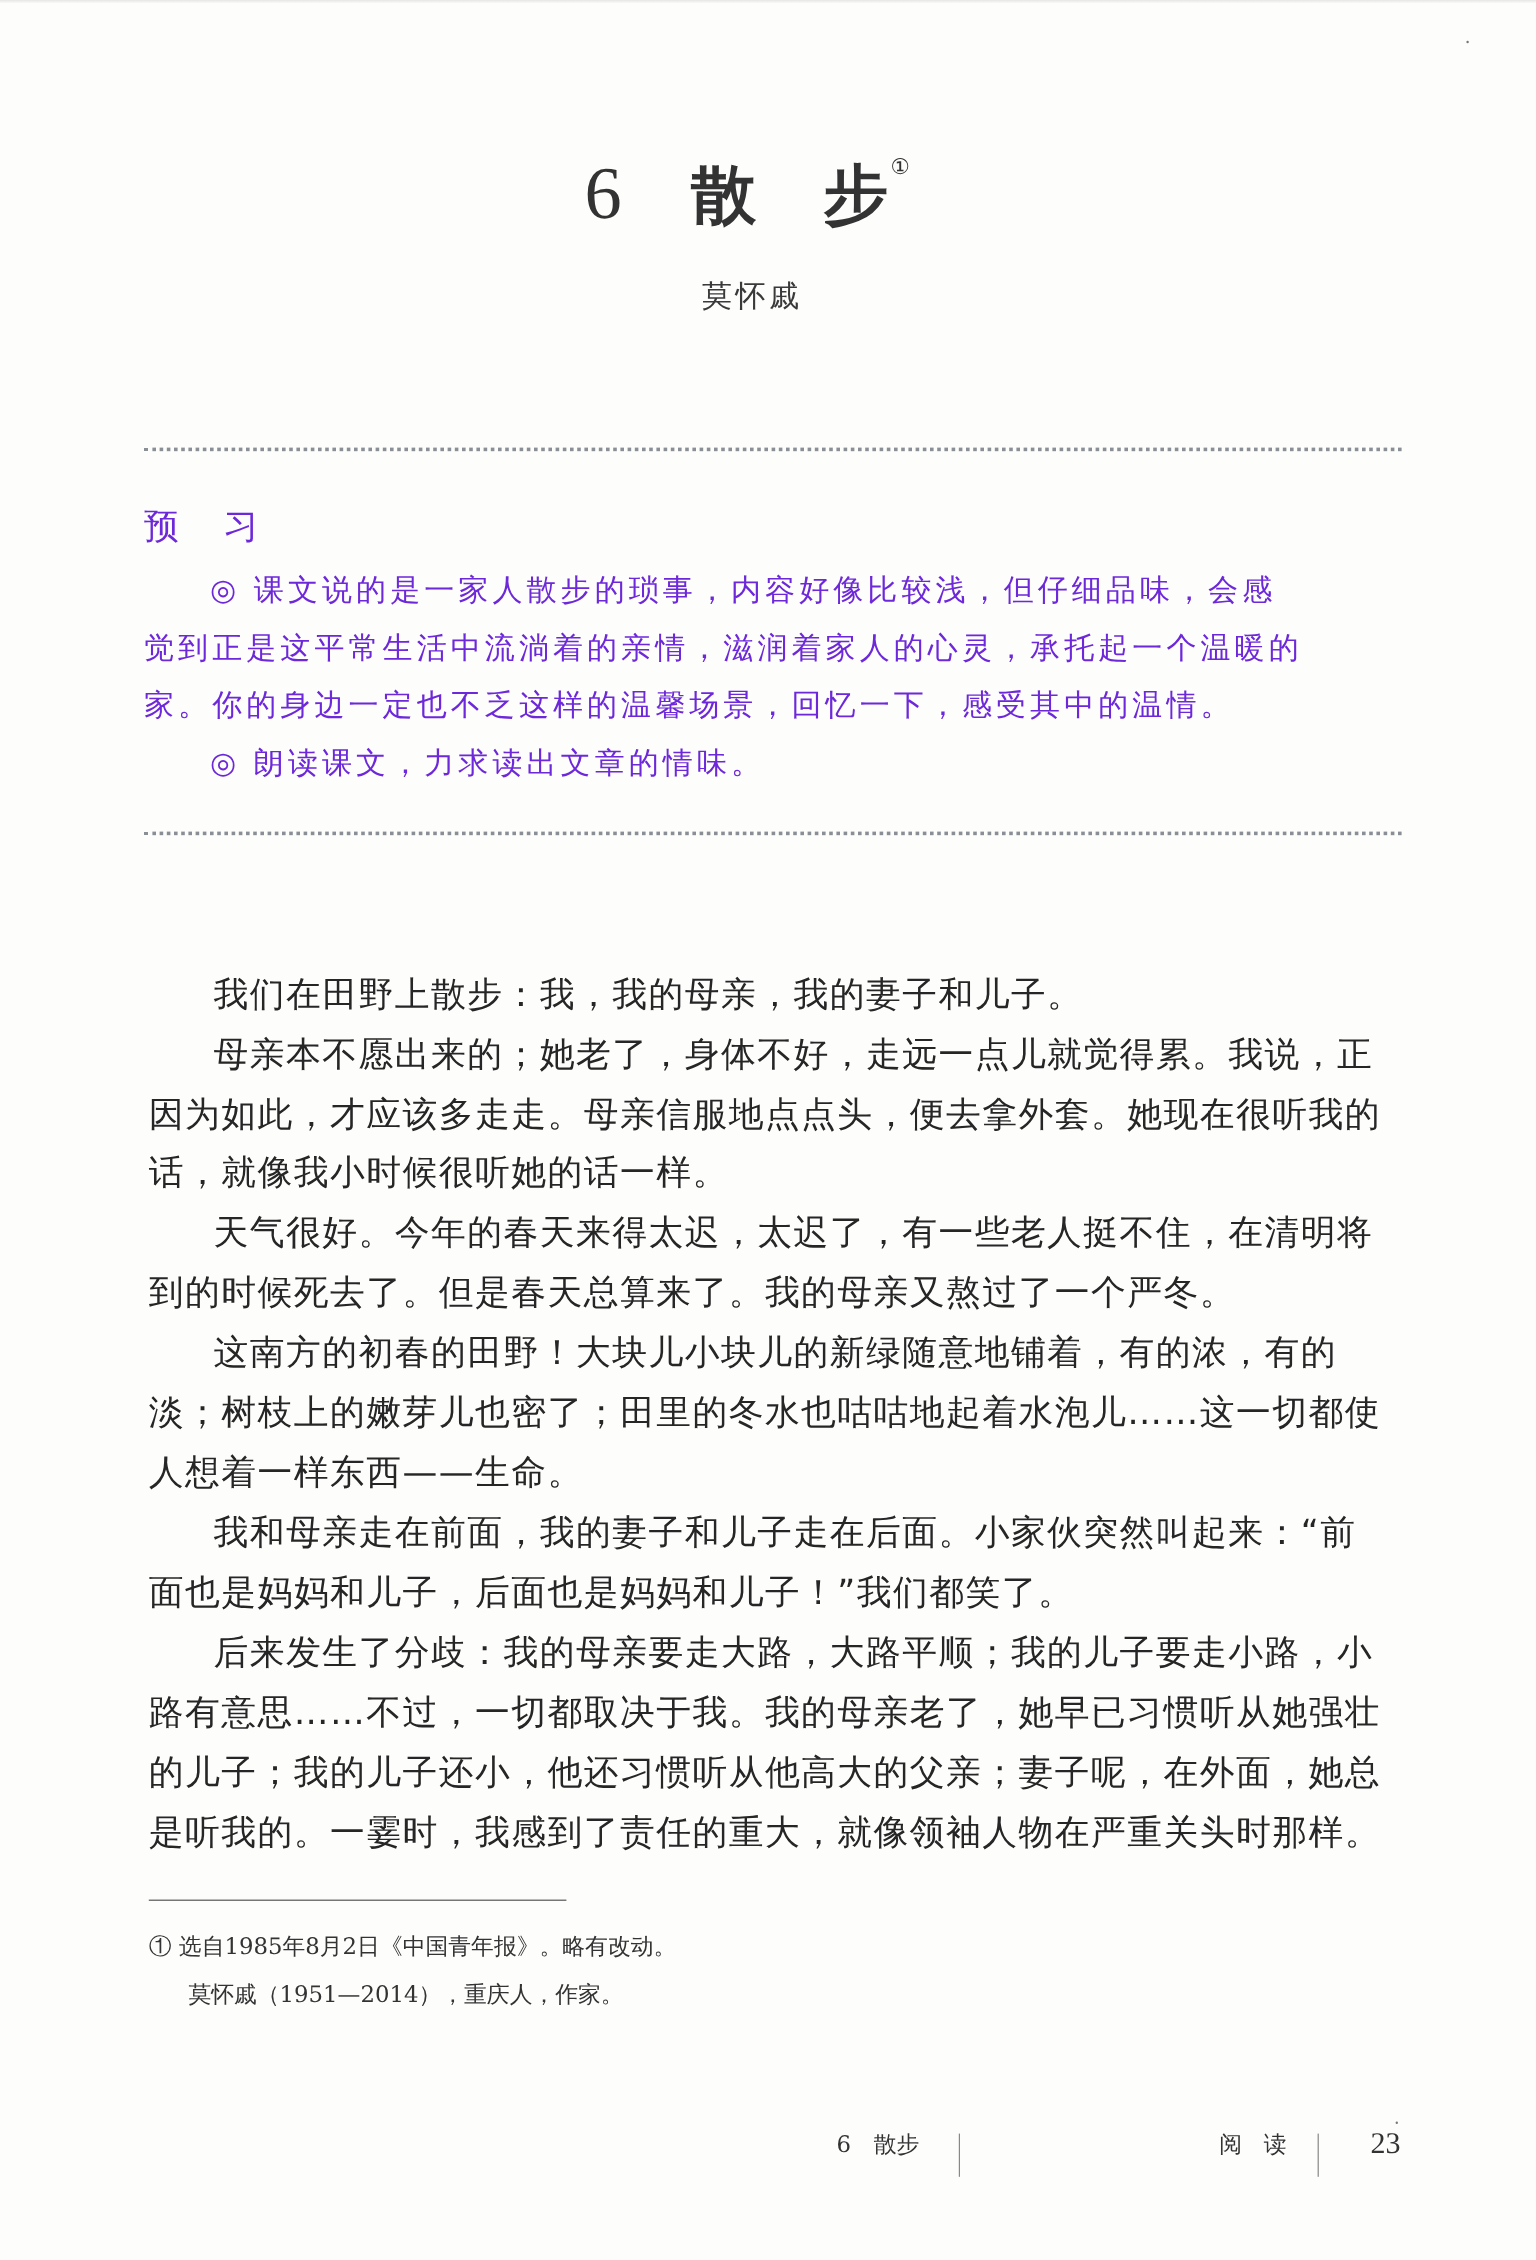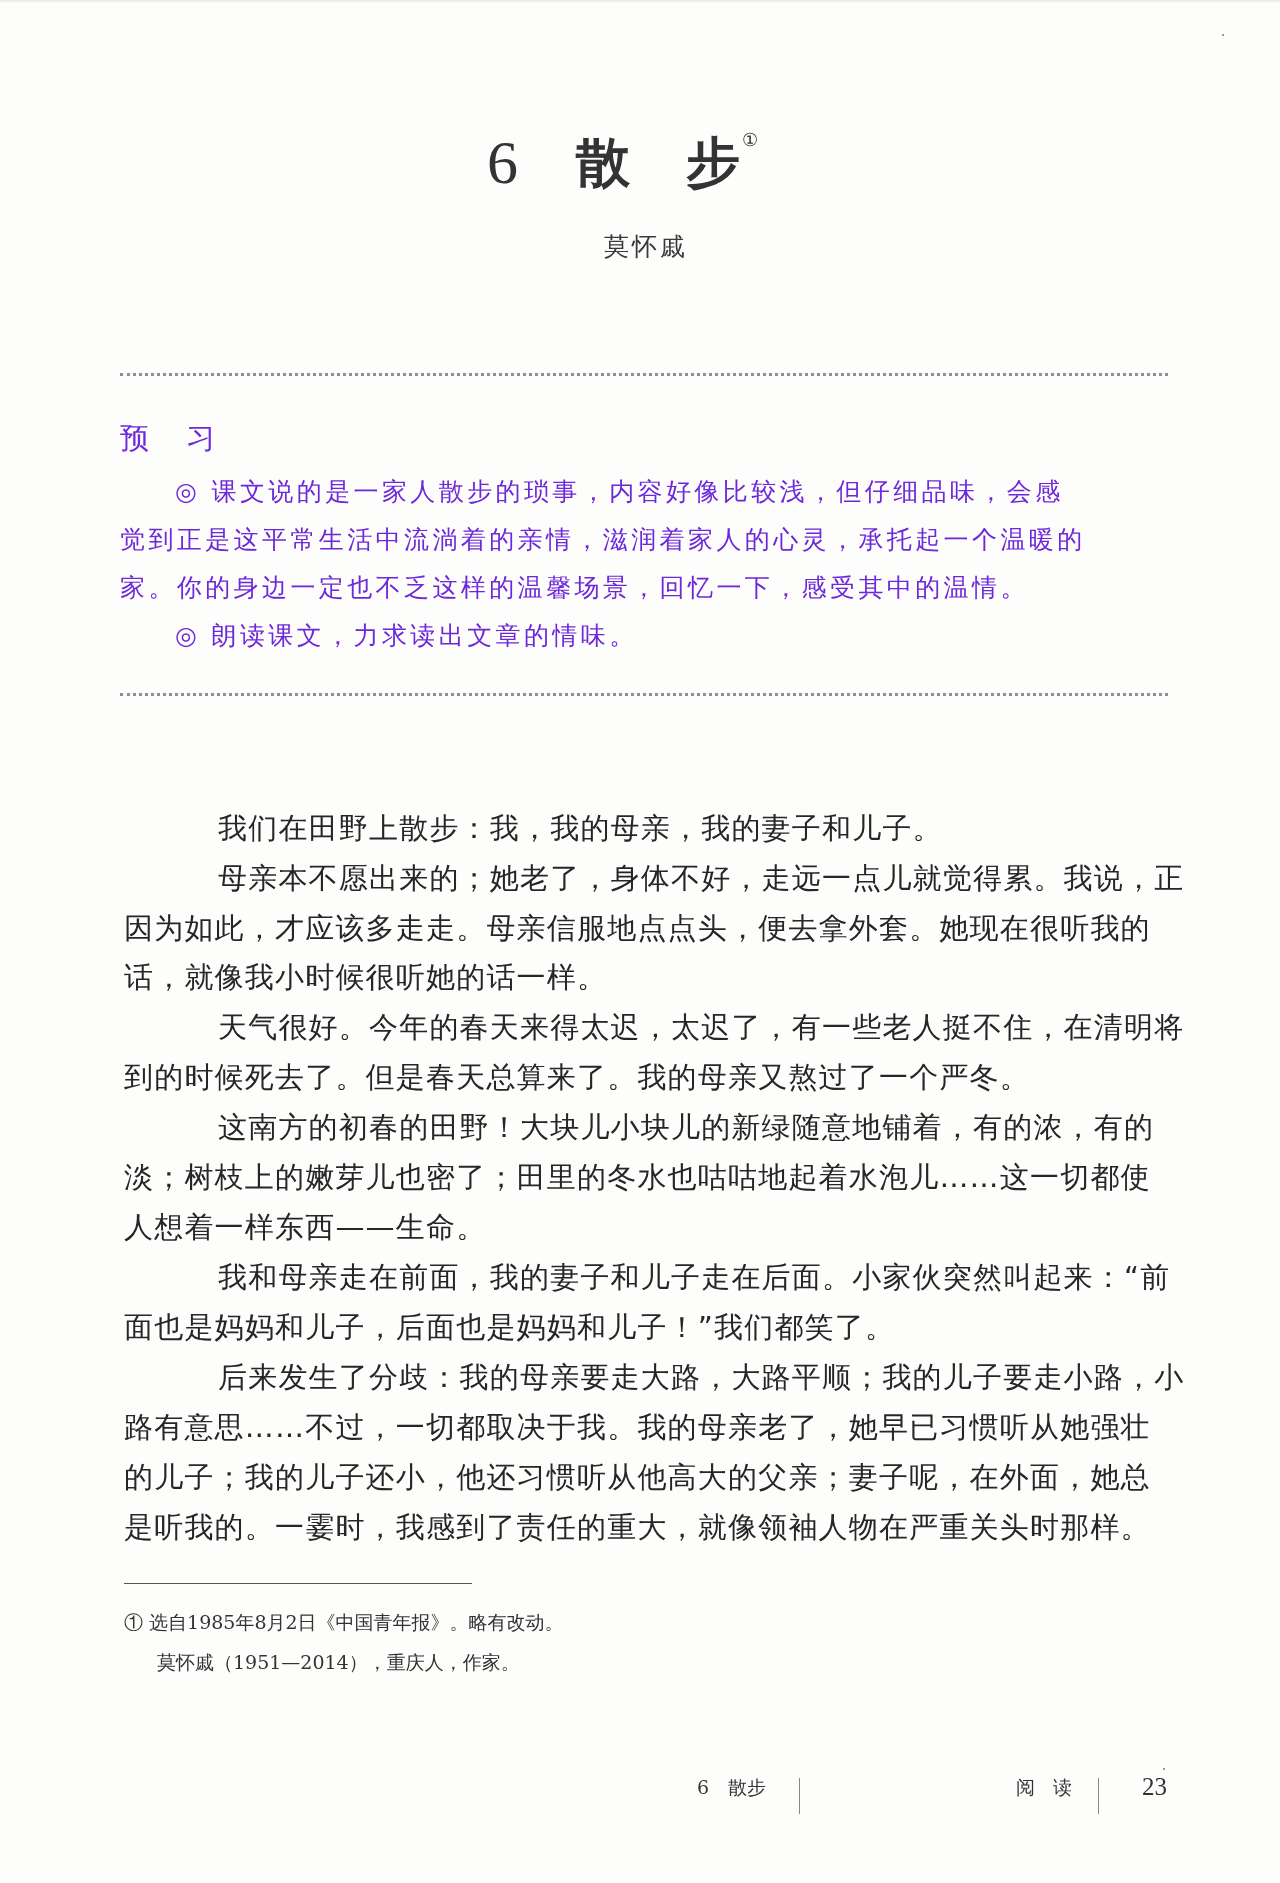--- a/index.html
+++ b/index.html
@@ -59,21 +59,21 @@
       position: absolute;
       left: 742px;
       top: 8px;
       font-size: 18px;
       line-height: 20px;
       color: #333;
     }
     .author {
       position: absolute;
       top: 232px;
-      left: 604px;
+      left: 585px;
       font-size: 25px;
       line-height: 30px;
       letter-spacing: 3px;
       color: #3a3a3a;
     }
     .dotted {
       position: absolute;
       left: 120px;
       width: 1048px;
       height: 0;
@@ -102,21 +102,21 @@
     .body-line {
       position: absolute;
       left: 124px;
       font-size: 29px;
       line-height: 36px;
       white-space: nowrap;
       color: #262626;
       font-family: "DejaVu Sans", "Liberation Sans", sans-serif;
       letter-spacing: 1.2px;
     }
-    .indent { left: 178px; margin-left: 40px; }
+    .indent { left: 178px; }
     .footnote-rule {
       position: absolute;
       left: 124px;
       top: 1583px;
       width: 348px;
       height: 0;
       border-top: 1px solid #555;
     }
     .footnote-line {
       position: absolute;

